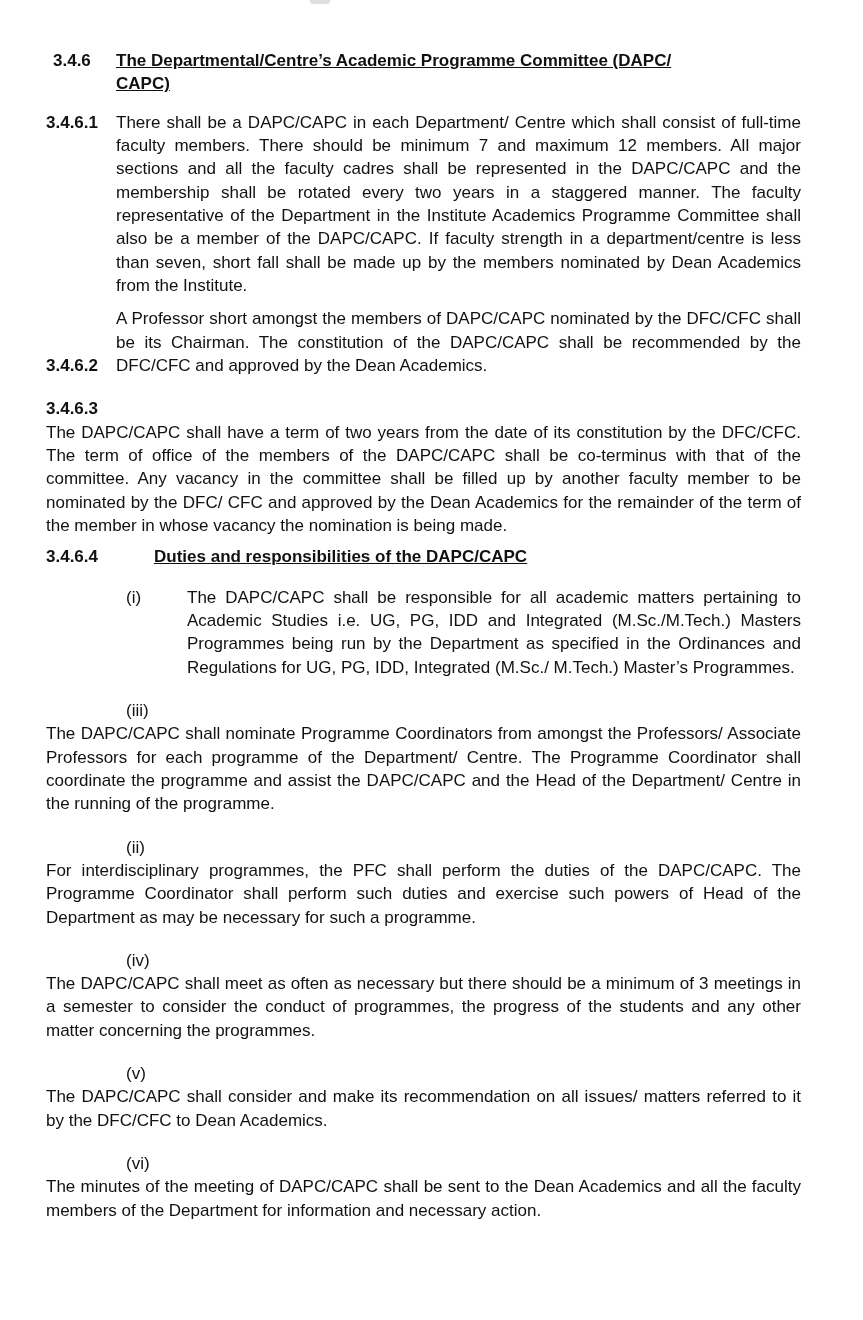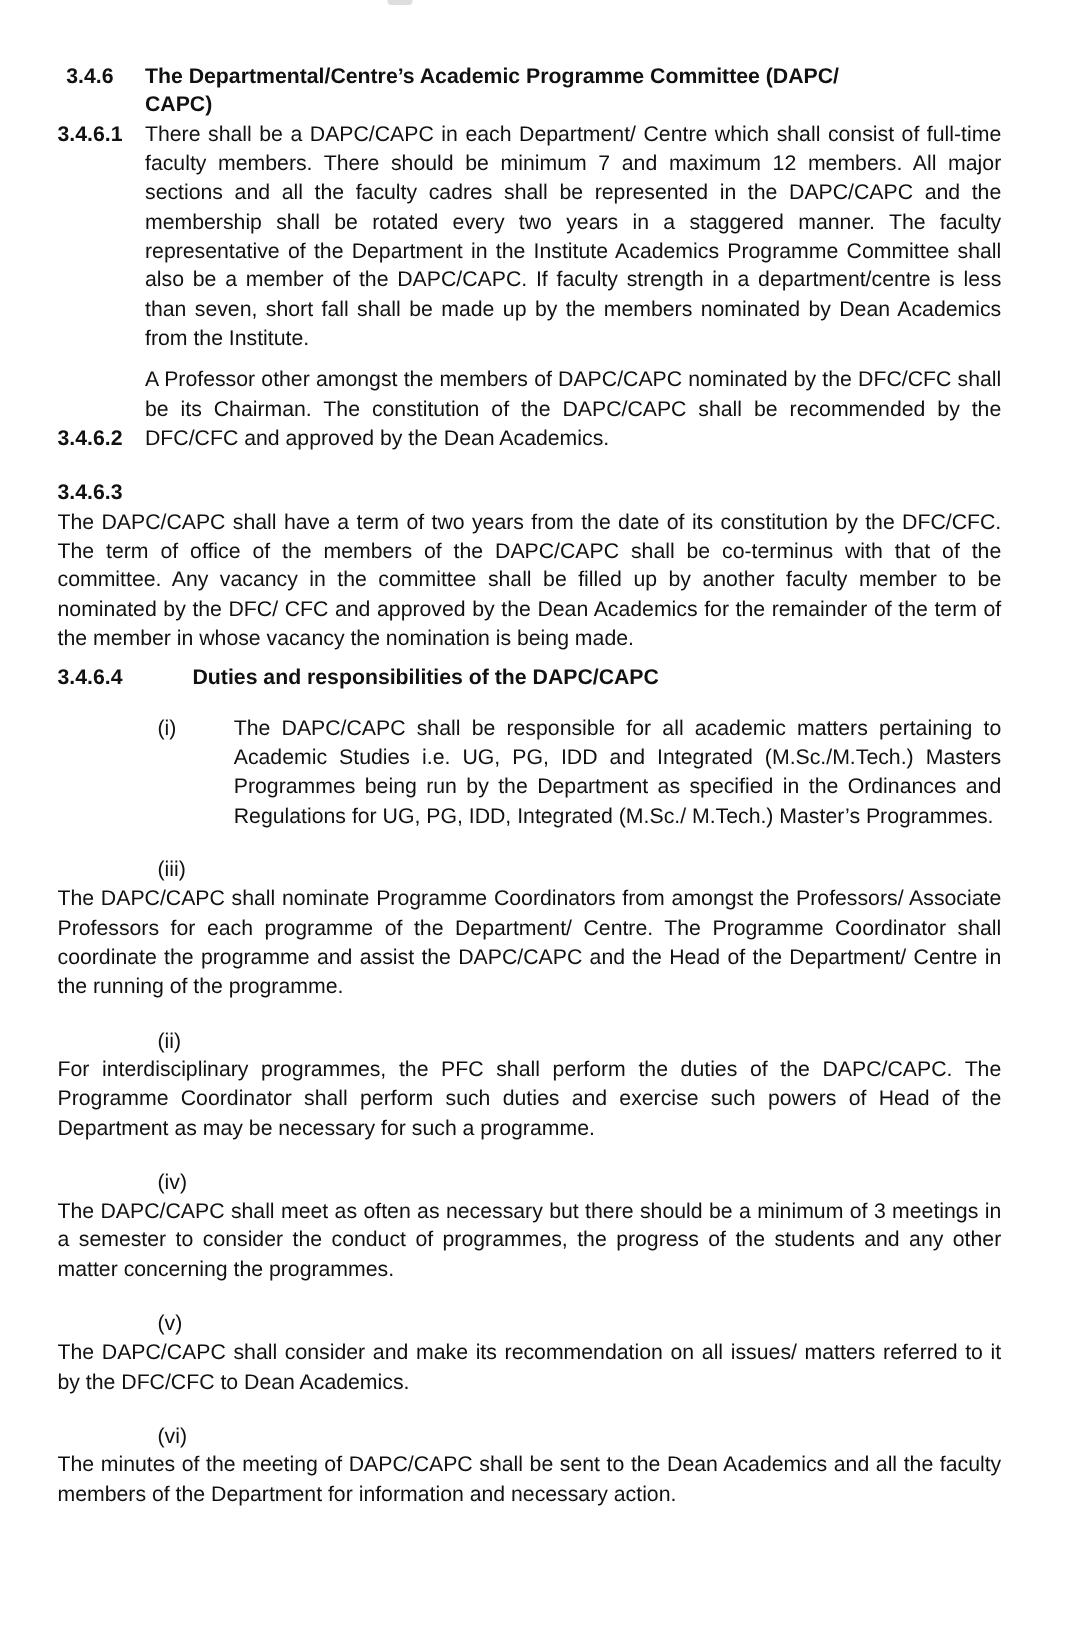--- a/index.html
+++ b/index.html
@@ -35,25 +35,25 @@
   }
   .section { display: flex; }
   .num {
     flex: none;
     width: 70px;
     font-weight: bold;
     box-sizing: border-box;
   }
   .heading-num { padding-left: 7px; }
   .body { flex: 1; min-width: 0; }
-  .bold { font-weight: bold; }
+  .bold { font-weight: bold; text-decoration: underline; }
   .justify { text-align: justify; }
   .mt8  { margin-top: 8px; gap: 38px; }
   .mt10 { margin-top: 10px; align-items: flex-end; }
-  .mt15 { }
+  .mt15 { margin-top: 15px; }
   .mt17 { margin-top: 17px; }
   .mt20 { margin-top: 20px; flex-direction: column; }
   .list-item { display: flex; }
   .li-label {
     flex: none;
     width: 141px;
     padding-left: 80px;
     box-sizing: border-box;
   }
   .li-body { flex: 1; min-width: 0; }
@@ -74,21 +74,21 @@
       </div>
     </div>
 
     <div class="section mt15">
       <div class="num">3.4.6.1</div>
       <div class="body justify">There shall be a DAPC/CAPC in each Department/ Centre which shall consist of full-time faculty members. There should be minimum 7 and maximum 12 members. All major sections and all the faculty cadres shall be represented in the DAPC/CAPC and the membership shall be rotated every two years in a staggered manner. The faculty representative of the Department in the Institute Academics Programme Committee shall also be a member of the DAPC/CAPC. If faculty strength in a department/centre is less than seven, short fall shall be made up by the members nominated by Dean Academics from the Institute.</div>
     </div>
 
     <div class="section mt10">
       <div class="num">3.4.6.2</div>
-      <div class="body justify">A Professor other amongst the members of DAPC/CAPC nominated by the DFC/CFC shall be its Chairman. The constitution of the DAPC/CAPC shall be recommended by the DFC/CFC and approved by the Dean Academics.</div>
+      <div class="body justify">A Professor short amongst the members of DAPC/CAPC nominated by the DFC/CFC shall be its Chairman. The constitution of the DAPC/CAPC shall be recommended by the DFC/CFC and approved by the Dean Academics.</div>
     </div>
 
     <div class="section mt20">
       <div class="num">3.4.6.3</div>
       <div class="body justify">The DAPC/CAPC shall have a term of two years from the date of its constitution by the DFC/CFC. The term of office of the members of the DAPC/CAPC shall be co-terminus with that of the committee. Any vacancy in the committee shall be filled up by another faculty member to be nominated by the DFC/ CFC and approved by the Dean Academics for the remainder of the term of the member in whose vacancy the nomination is being made.</div>
     </div>
 
     <div class="section mt8">
       <div class="num">3.4.6.4</div>
       <div class="body bold">Duties and responsibilities of the DAPC/CAPC</div>

